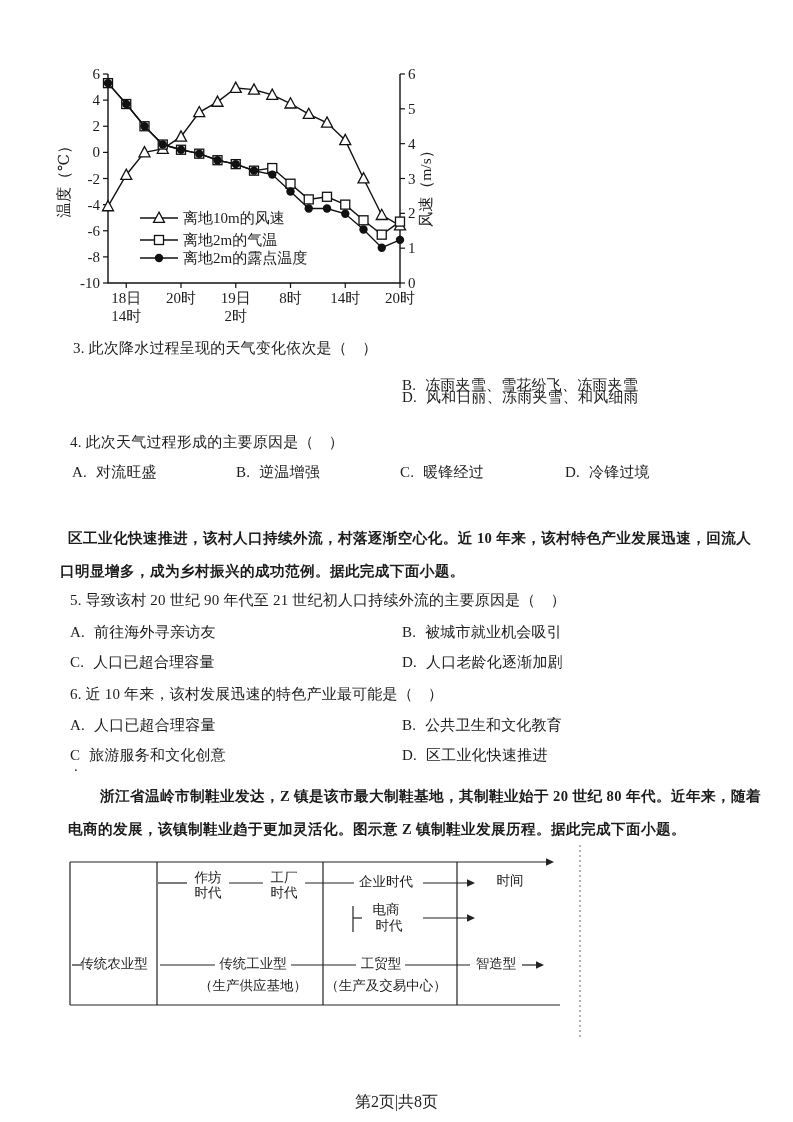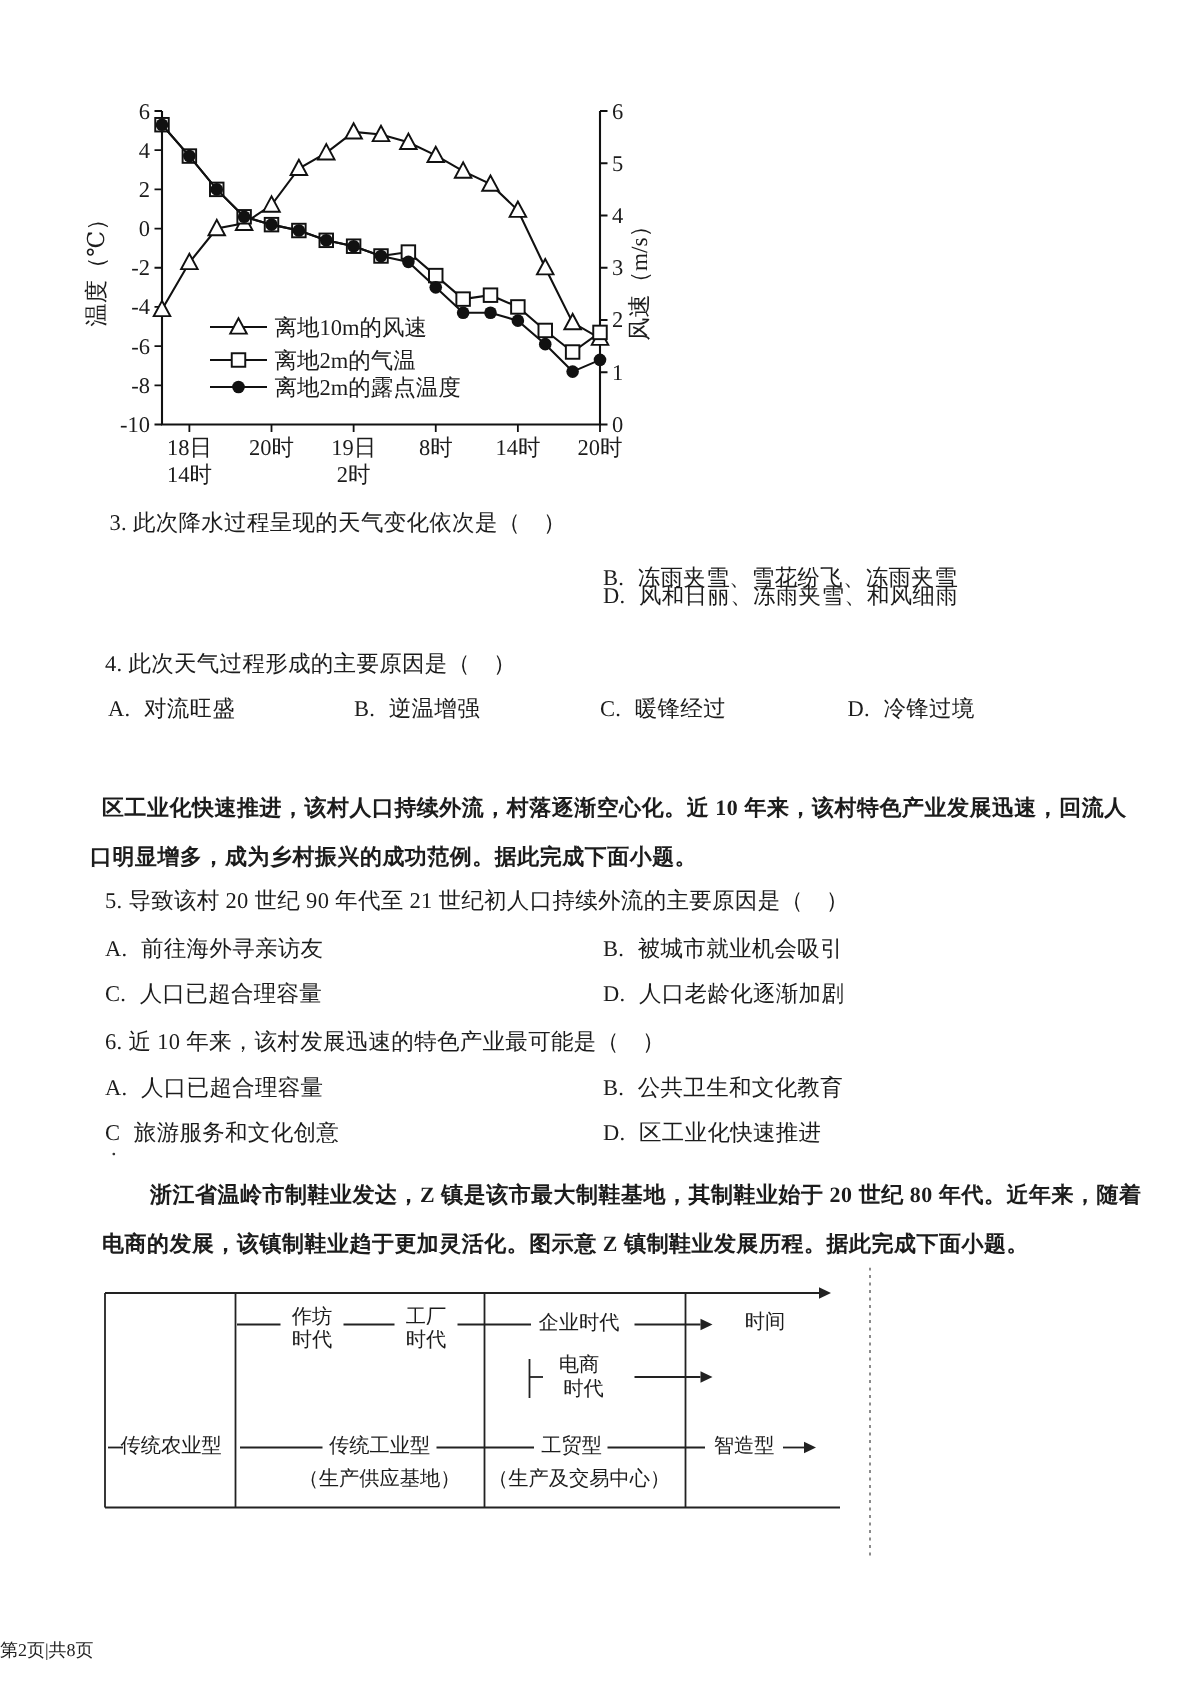--- a/index.html
+++ b/index.html
@@ -2,22 +2,22 @@
 <html><head>
 <meta charset="utf-8">
 <style>
   html,body{margin:0;padding:0;background:#ffffff;}
   .page{position:relative;width:793px;height:1122px;background:#ffffff;overflow:hidden;
         font-family:"Liberation Serif","DejaVu Serif",serif;color:#1c1c1c;}
   .abs{position:absolute;white-space:nowrap;}
   .q{font-size:15px;letter-spacing:0.2px;}
   .opt .lbl{display:inline-block;margin-right:9px;}
   .passage{font-size:14.6px;font-weight:600;letter-spacing:0.4px;}
-  .footer{position:absolute;left:0;top:1092px;width:793px;
-          font-size:12px;color:#222;}
+  .footer{position:absolute;left:0;top:1092px;width:793px;text-align:center;
+          font-size:16px;color:#222;}
   .stray{font-size:15px;color:#333;}
   svg text{font-family:"Liberation Serif","DejaVu Serif",serif;fill:#1c1c1c;}
   svg .ln{stroke:#222;stroke-width:1.2;fill:none;}
   svg .dash{stroke:#666;stroke-width:1;stroke-dasharray:2 3;fill:none;}
   svg .dtext{font-size:13.5px;}
 </style>
 </head>
 <body>
 
 <div class="page">

